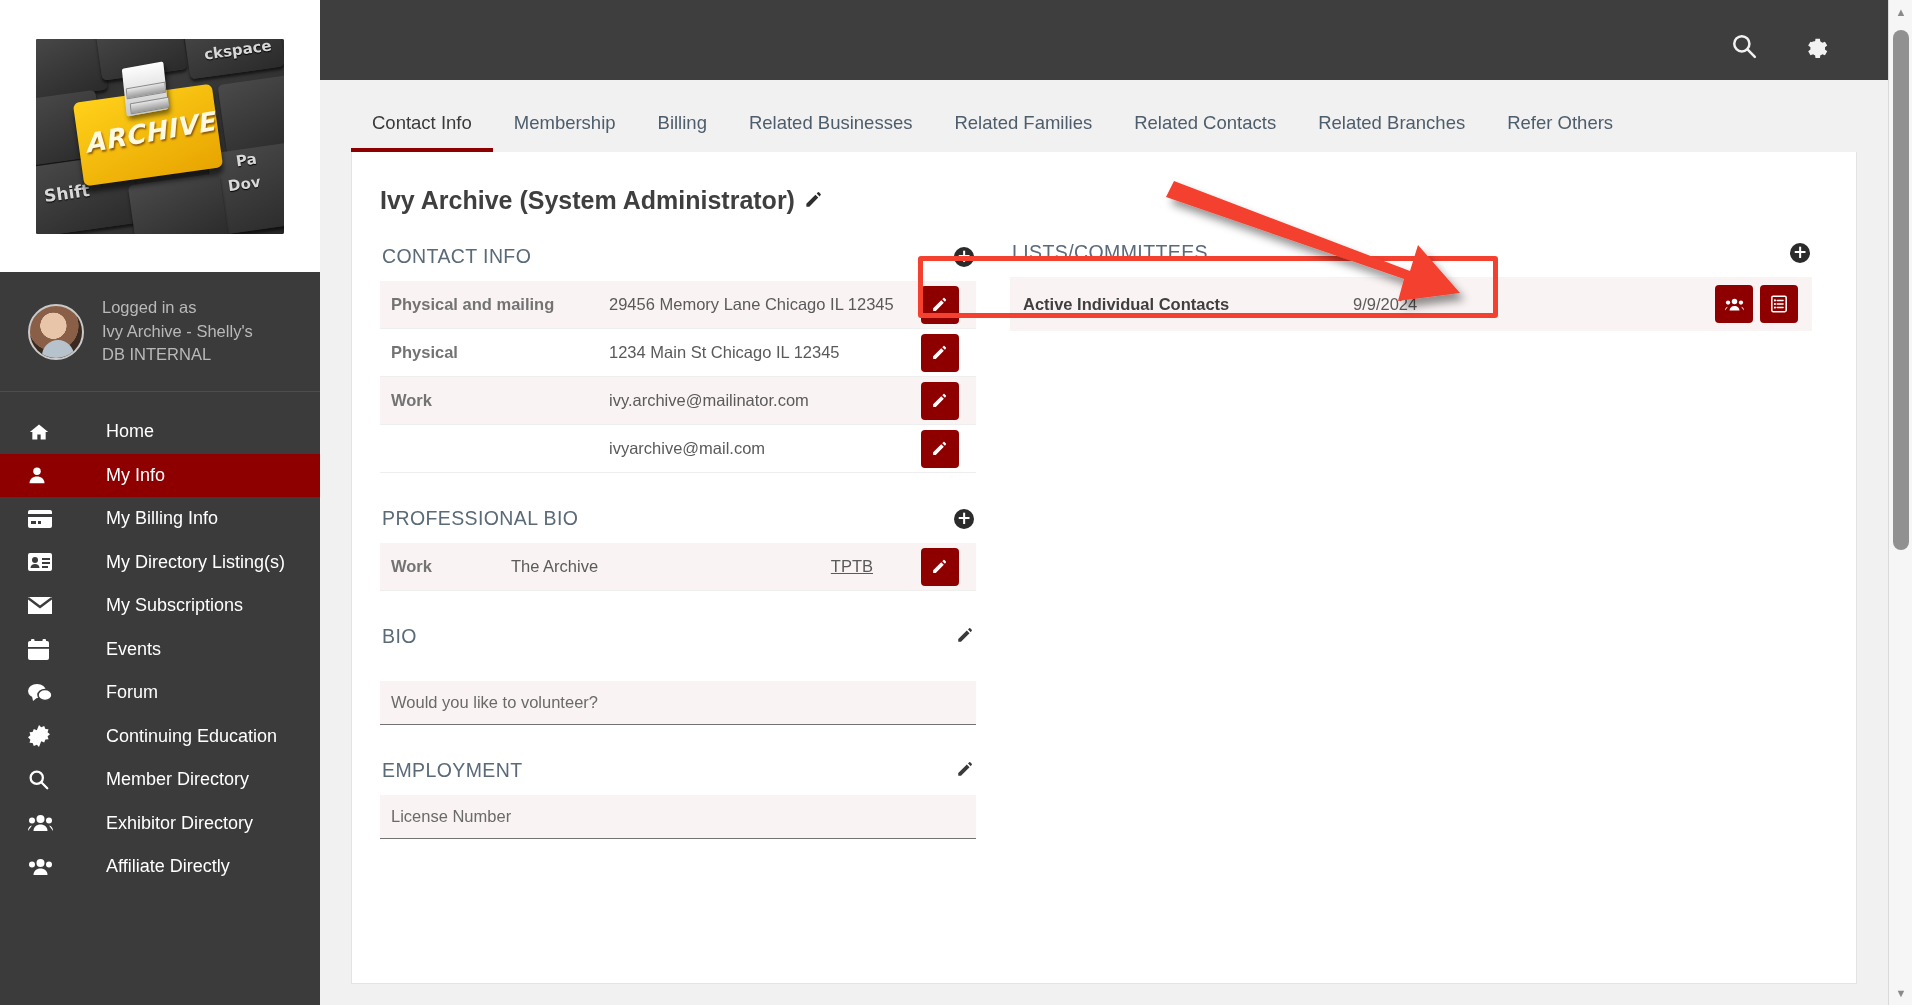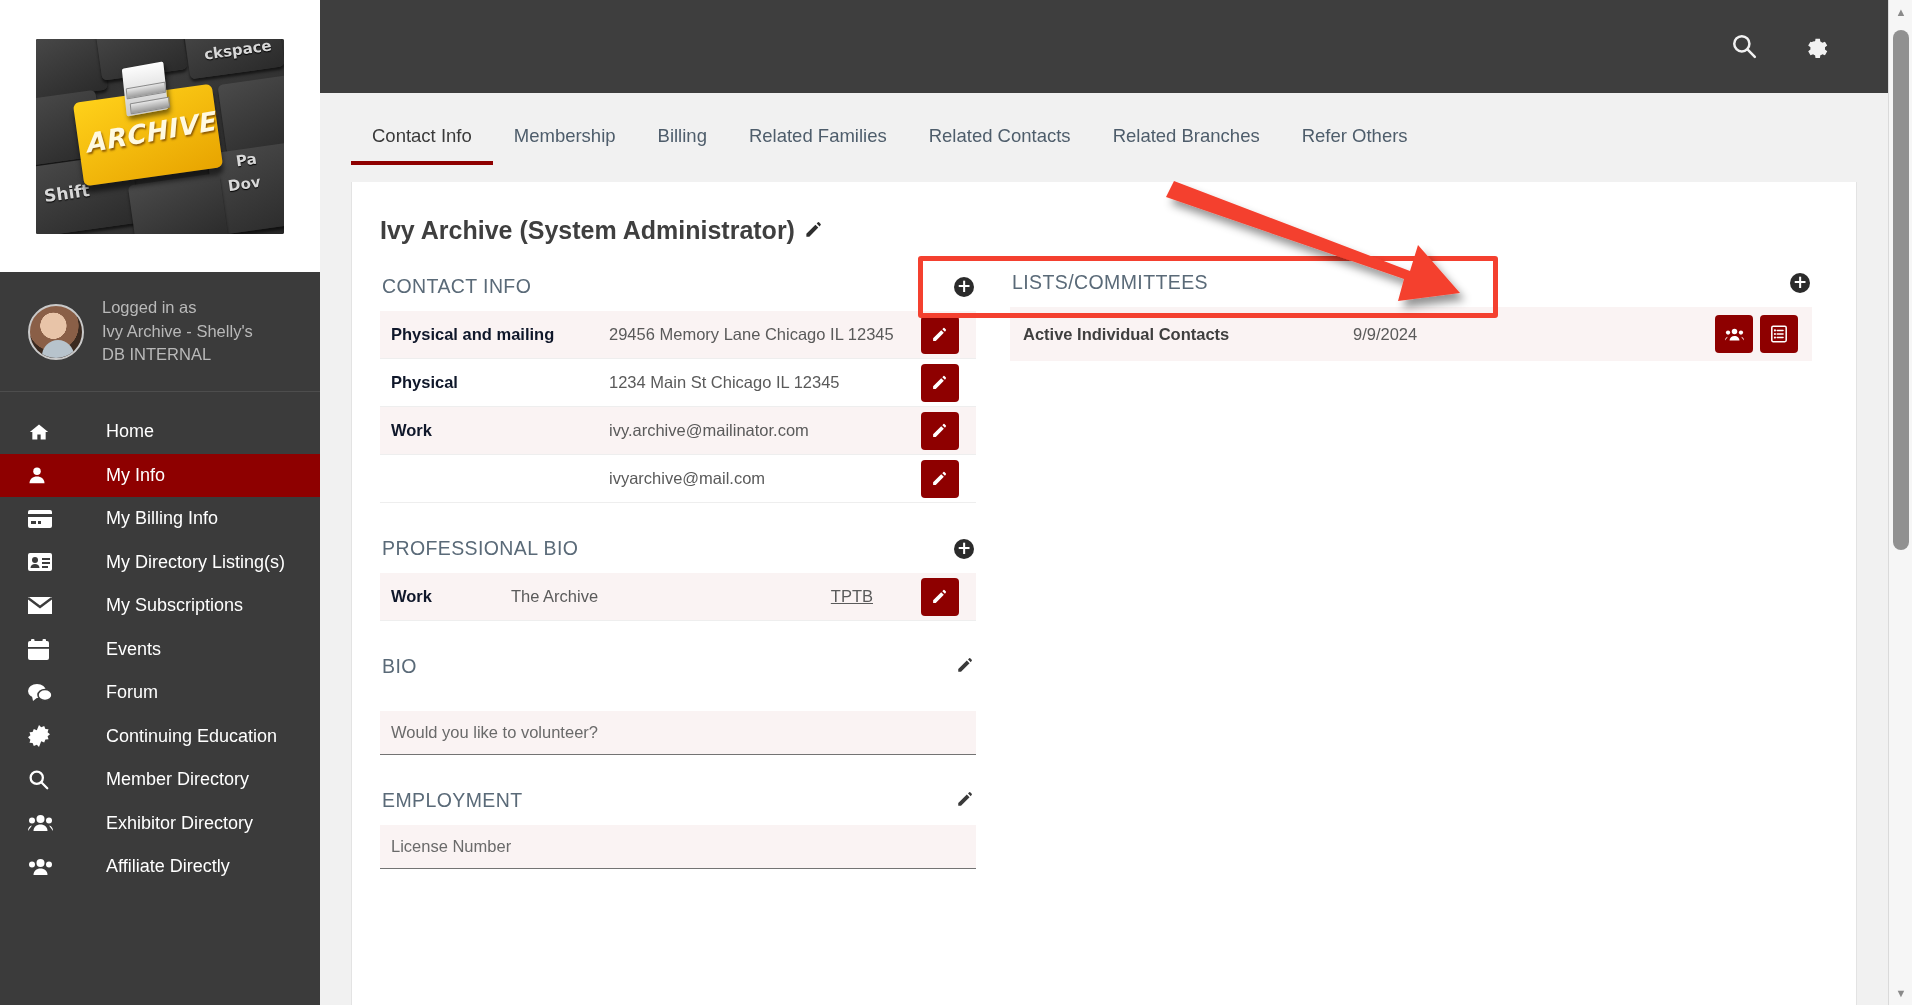--- a/index.html
+++ b/index.html
@@ -133,39 +133,39 @@
     position: absolute; left: 320px; top: 0;
     width: 1568px; height: 95px;
     background: #3e3e3e;
     display: flex; align-items: center; justify-content: flex-end;
     padding-right: 60px; gap: 44px;
   }
   .topbar-ic { color: #f2f2f2; cursor: pointer; }
 
   
   .content-area {
-    position: absolute; left: 320px; top: 93px;
+    position: absolute; left: 320px; top: 80px;
     width: 1568px; height: 910px;
     background: #f1f1f1;
   }
   .tabs {
     display: flex; align-items: flex-end;
     height: 72px; padding-left: 31px;
     gap: 0;
   }
   .tab {
     padding: 0 21px 14px 21px;
     font-size: 18.5px; color: #4e5d6b;
     border-bottom: 4px solid transparent;
     white-space: nowrap;
   }
   .tab.active { color: #3a3a3a; border-bottom-color: #8e0000; }
 
   .card {
-    margin: 17px 31px; background: #ffffff;
+    margin: 0 31px; background: #ffffff;
     height: 832px; position: relative;
     border: 1px solid #e3e3e3; border-top: none;
     overflow: hidden;
   }
   .card-inner { padding: 34px 44px 0 28px; display: flex; }
   .col-left { width: 596px; flex: 0 0 596px; }
   .col-right { flex: 1; padding-left: 34px; }
 
   .page-title {
     font-size: 25px; font-weight: bold; color: #3f3f3f;
@@ -189,21 +189,21 @@
   }
   .sec-pencil { color: #3a3a3a; }
 
   .row {
     display: flex; align-items: center;
     min-height: 48px; border-bottom: 1px solid #eee;
     padding: 0 0 0 11px;
     font-size: 16.5px; color: #5d5d5d;
   }
   .row.alt { background: #faf3f3; }
-  .row .lbl { font-weight: bold; color: #0f172a; width: 218px; flex: 0 0 218px; }
+  .row .lbl { font-weight: bold; color: #737373; width: 218px; flex: 0 0 218px; }
   .row .val { flex: 1; color: #5a5a5a; }
   .row .val.tail { flex: 0 0 130px; text-align: right; padding-right: 30px; text-decoration: underline; }
   .row .edit-cell { width: 73px; flex: 0 0 73px; display: flex; justify-content: center; }
 
   .btn-red {
     width: 38px; height: 38px; background: #8e0000;
     border-radius: 4px; display: flex; align-items: center; justify-content: center;
     color: #fff; border: none;
   }
   .btn-red svg { display: block; }
@@ -433,20 +433,21 @@
         </svg>
     </span>
   </div>
 
   <div class="content-area">
 
     <div class="tabs">
       <div class="tab active">Contact Info</div>
       <div class="tab">Membership</div>
       <div class="tab">Billing</div>
+      <div class="tab">Related Businesses</div>
       <div class="tab">Related Families</div>
       <div class="tab">Related Contacts</div>
       <div class="tab">Related Branches</div>
       <div class="tab">Refer Others</div>
     </div>
 
     <div class="card">
       <div class="card-inner">
 
         <div class="col-left">

